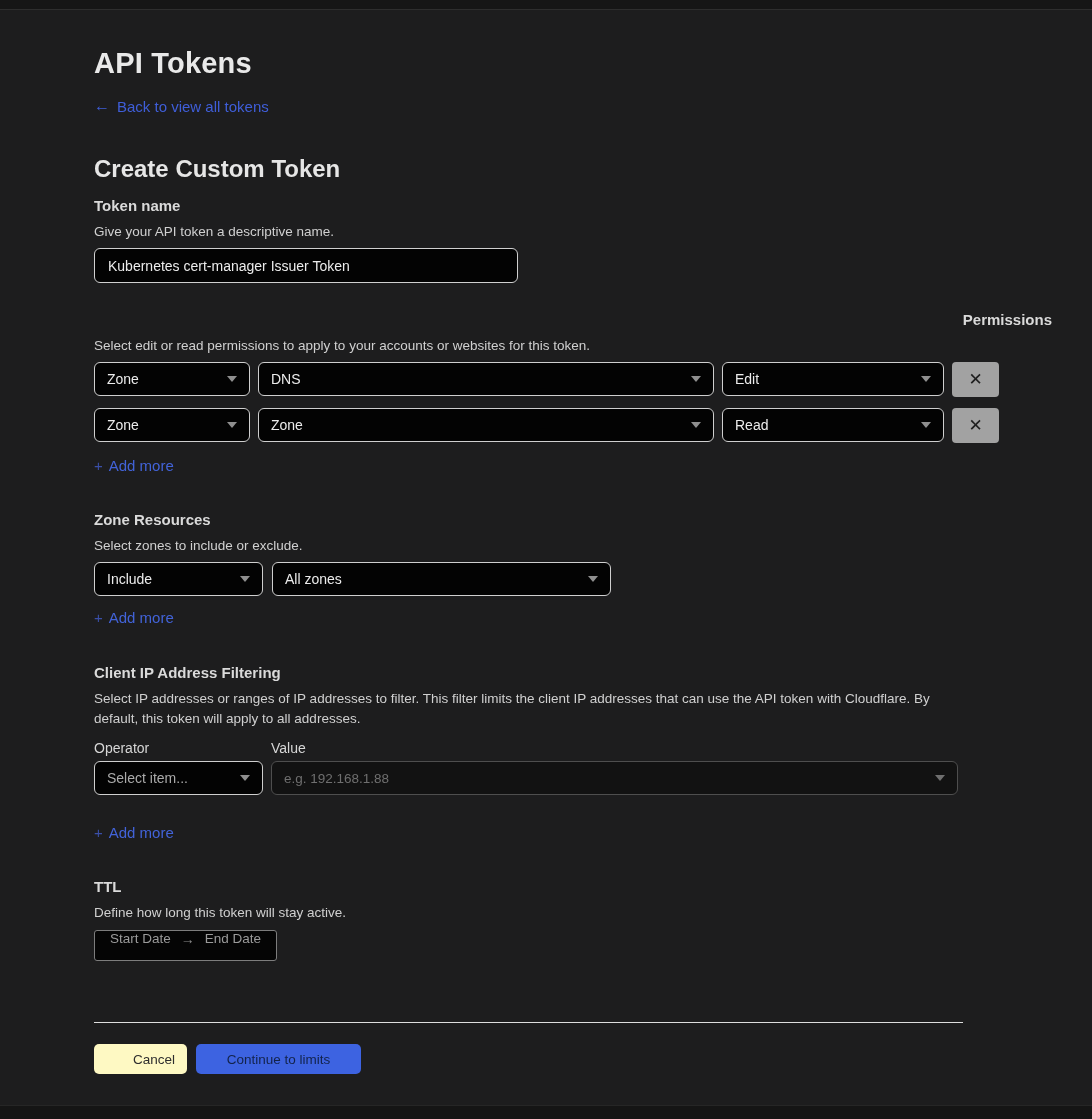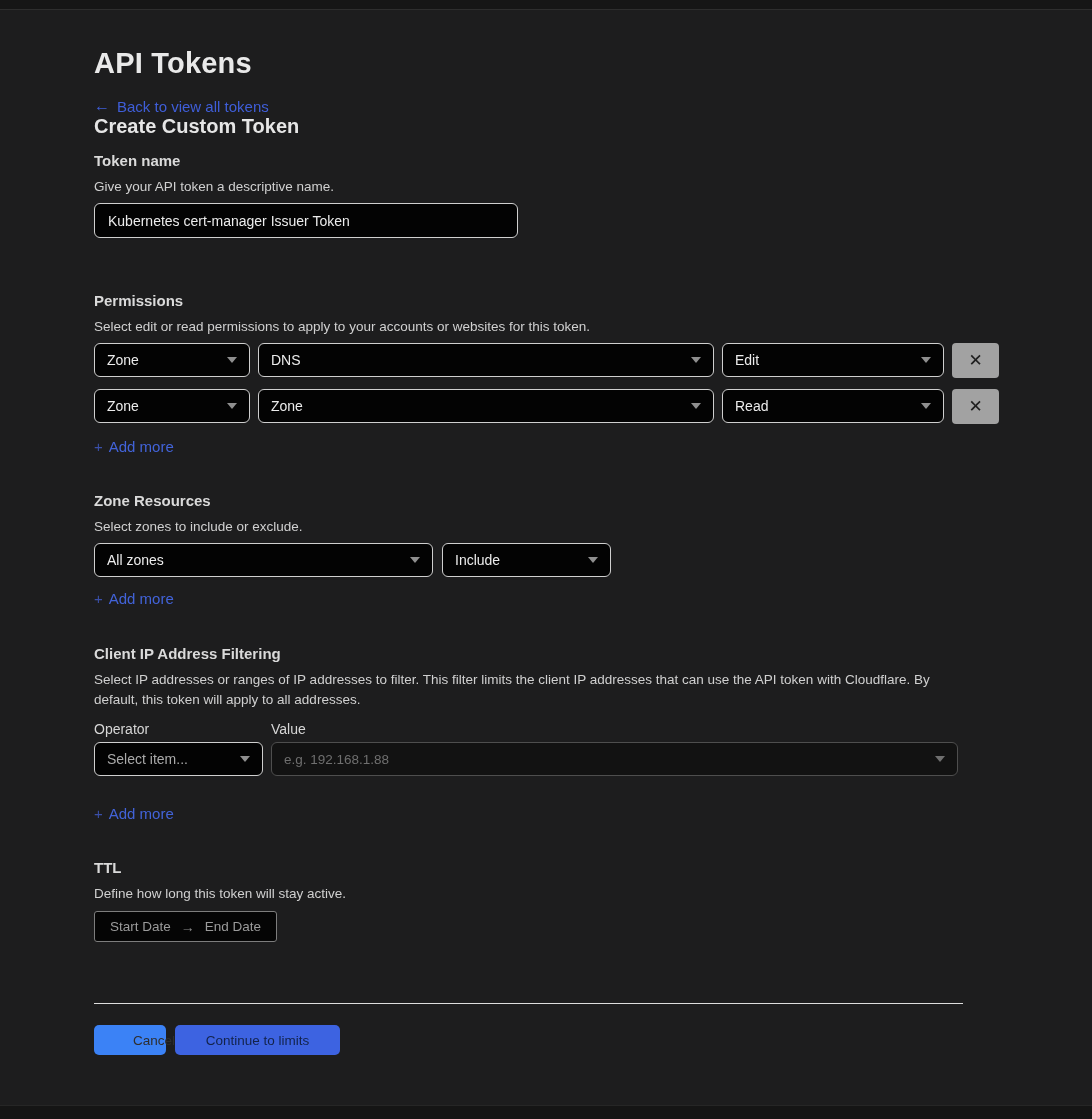--- a/index.html
+++ b/index.html
@@ -31,33 +31,34 @@
   }
   .back-link {
     display: inline-flex; align-items: center; gap: 7px;
     margin-top: 17px;
     color: #3f5ed9; font-size: 15px;
     text-decoration: none; cursor: pointer;
   }
   .back-link .arrow { font-size: 16px; }
 
   h2.form-heading {
-    font-size: 20px; font-weight: 700; color: #e6e6e6;
+    margin-top: 40px;
+    font-size: 24px; font-weight: 700; color: #e6e6e6;
   }
 
   .section-label {
     font-size: 15px; color: #dadada; font-weight: 700;
   }
   .field-desc {
     font-size: 13.5px; color: #d0d0d0; line-height: 20px;
     max-width: 869px;
   }
 
   
-  .mt-section { margin-top: 54px; }
+  .mt-section { margin-top: 28px; text-align: right; }
   .mt-desc { margin-top: 8px; }
   .mt-field { margin-top: 6px; }
 
   
   .text-input {
     display: block;
     height: 35px; width: 424px;
     background: #030303;
     border: 1px solid #d0d0d0;
     border-radius: 6px;
@@ -137,21 +138,21 @@
     border-top: 6px solid #6f6f6f;
     flex-shrink: 0;
   }
 
   .date-range {
     margin-top: 7px;
     width: 183px; height: 31px;
     background: #050505;
     border: 1px solid #7d7d7d;
     border-radius: 3px;
-    display: flex; align-items: center; justify-content: center;
+    display: flex; align-items: flex-start; justify-content: center;
     gap: 10px;
     color: #9b9b9b; font-size: 13.5px;
     cursor: pointer;
   }
   .date-range .range-arrow { font-size: 14px; color: #8d8d8d; }
 
   .divider {
     margin-top: 61px;
     width: 869px; height: 1px;
     background: #dedede;
@@ -162,21 +163,21 @@
     display: flex; gap: 9px; align-items: center;
   }
   .btn {
     height: 30px;
     border: none; border-radius: 5px;
     font-size: 13.5px;
     font-family: "Liberation Sans", sans-serif;
     cursor: pointer;
     padding: 0 14px;
   }
-  .btn-cancel { background: #3b82f6; color: #2e2e2e; width: 72px; padding-left: 39px; }
+  .btn-cancel { background: #fef9c3; color: #2e2e2e; width: 93px; padding-left: 39px; }
   .btn-continue { background: #3d63e1; color: #13234a; width: 165px; font-weight: 400; }
 
   
   .token-label { margin-top: 14px; }
   .perm-row2 { margin-top: 11px; }
   .add-more-perm { margin-top: 14px; }
   .zr-section { margin-top: 36px; }
   .zr-add { margin-top: 13px; }
   .ip-section { margin-top: 37px; }
   .ip-labels { margin-top: 11px; display: flex; }
@@ -250,26 +251,26 @@
     <a class="add-more">
       <span class="plus">+</span>
       <span>Add more</span>
     </a>
   </div>
 
   <div class="section-label zr-section">Zone Resources</div>
   <p class="field-desc mt-desc">Select zones to include or exclude.</p>
 
   <div class="row mt-field" style="gap:9px;">
+    <div class="select w-operator">
+      <span class="select-value">Include</span>
+      <span class="chevron"></span>
+    </div>
     <div class="select w-zones">
       <span class="select-value">All zones</span>
-      <span class="chevron"></span>
-    </div>
-    <div class="select w-operator">
-      <span class="select-value">Include</span>
       <span class="chevron"></span>
     </div>
   </div>
 
   <div class="zr-add">
     <a class="add-more">
       <span class="plus">+</span>
       <span>Add more</span>
     </a>
   </div>

